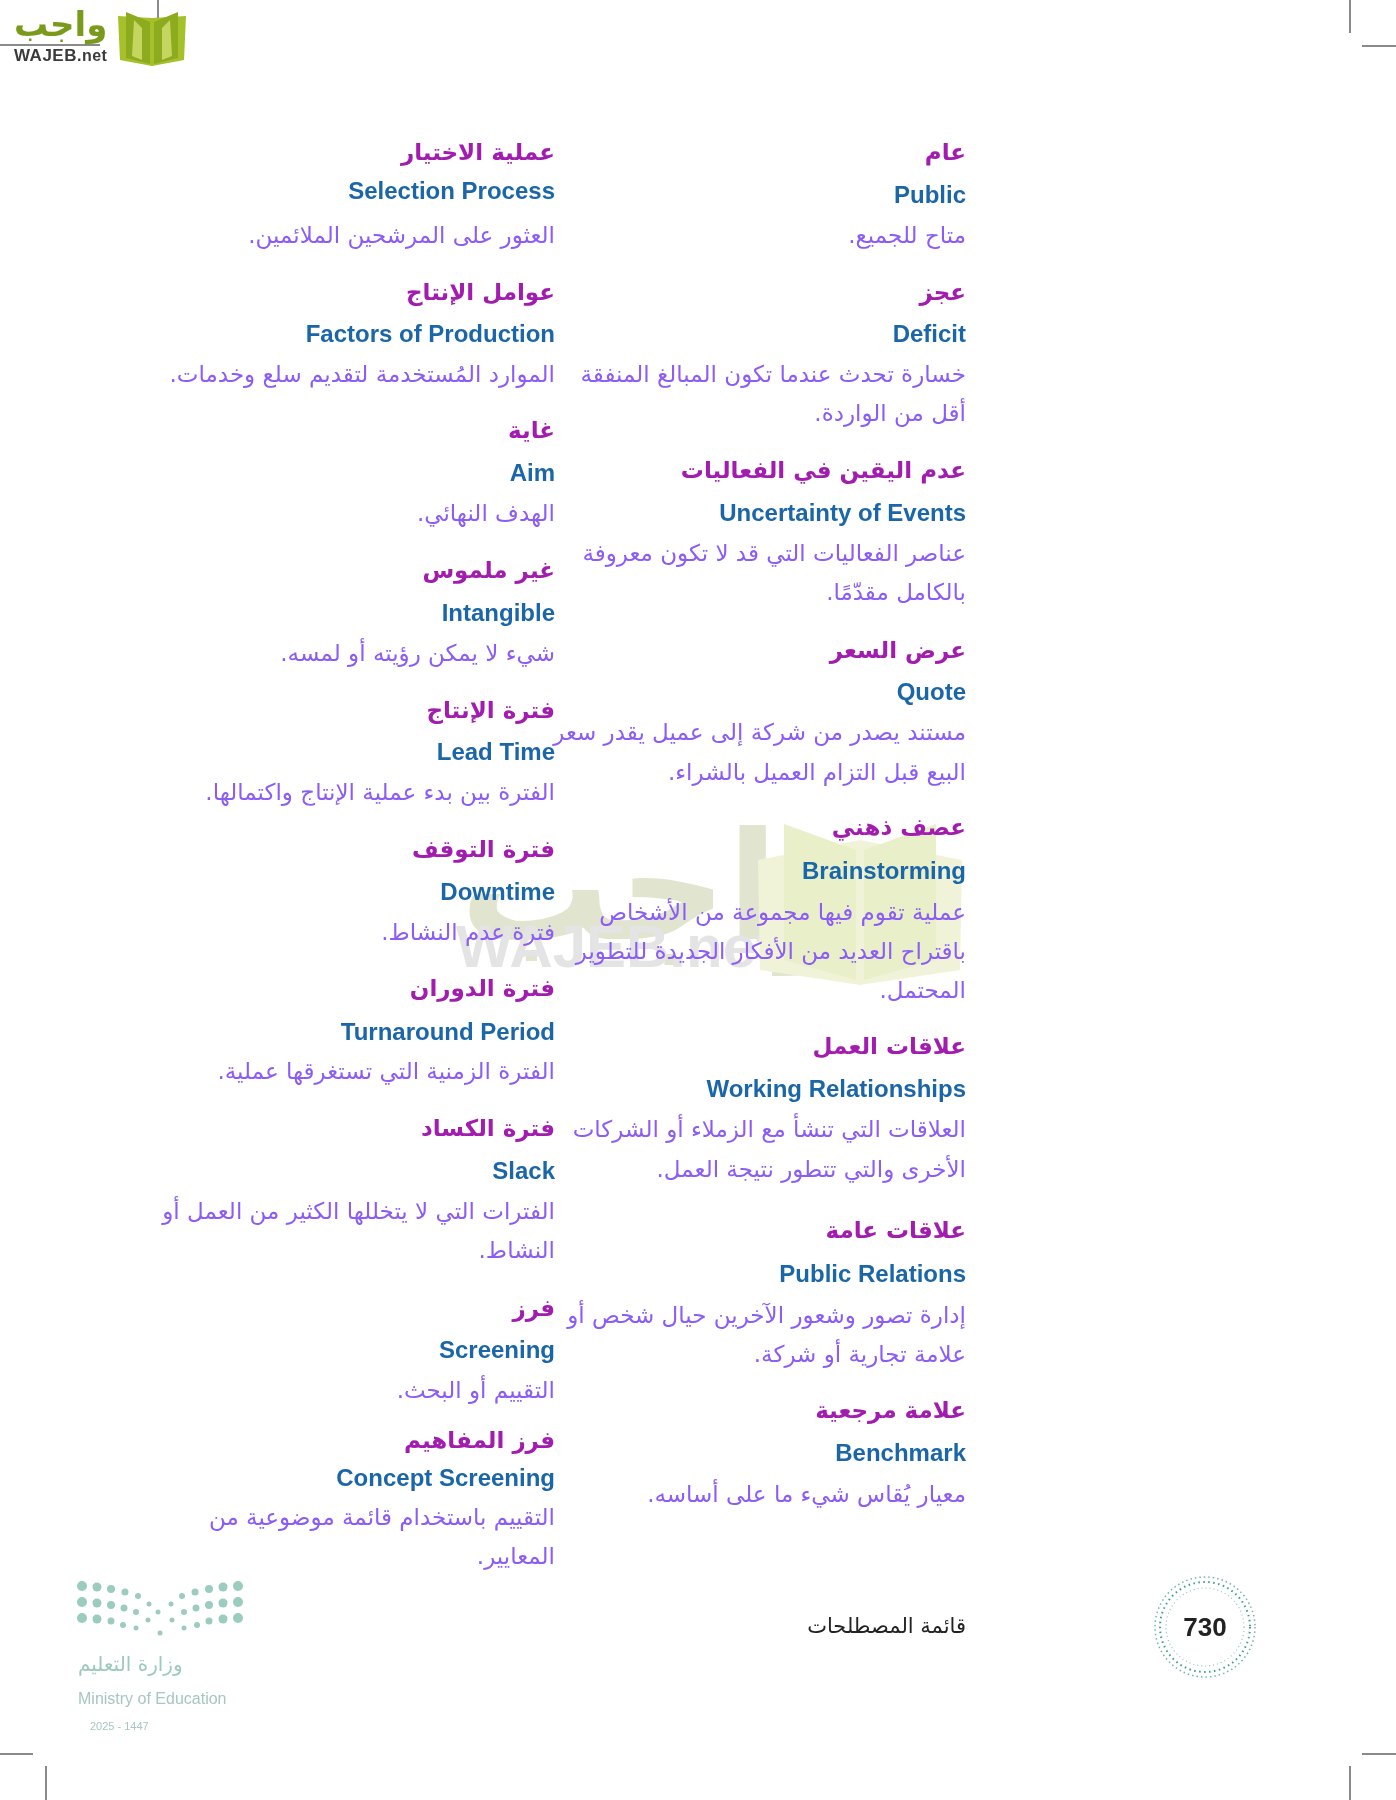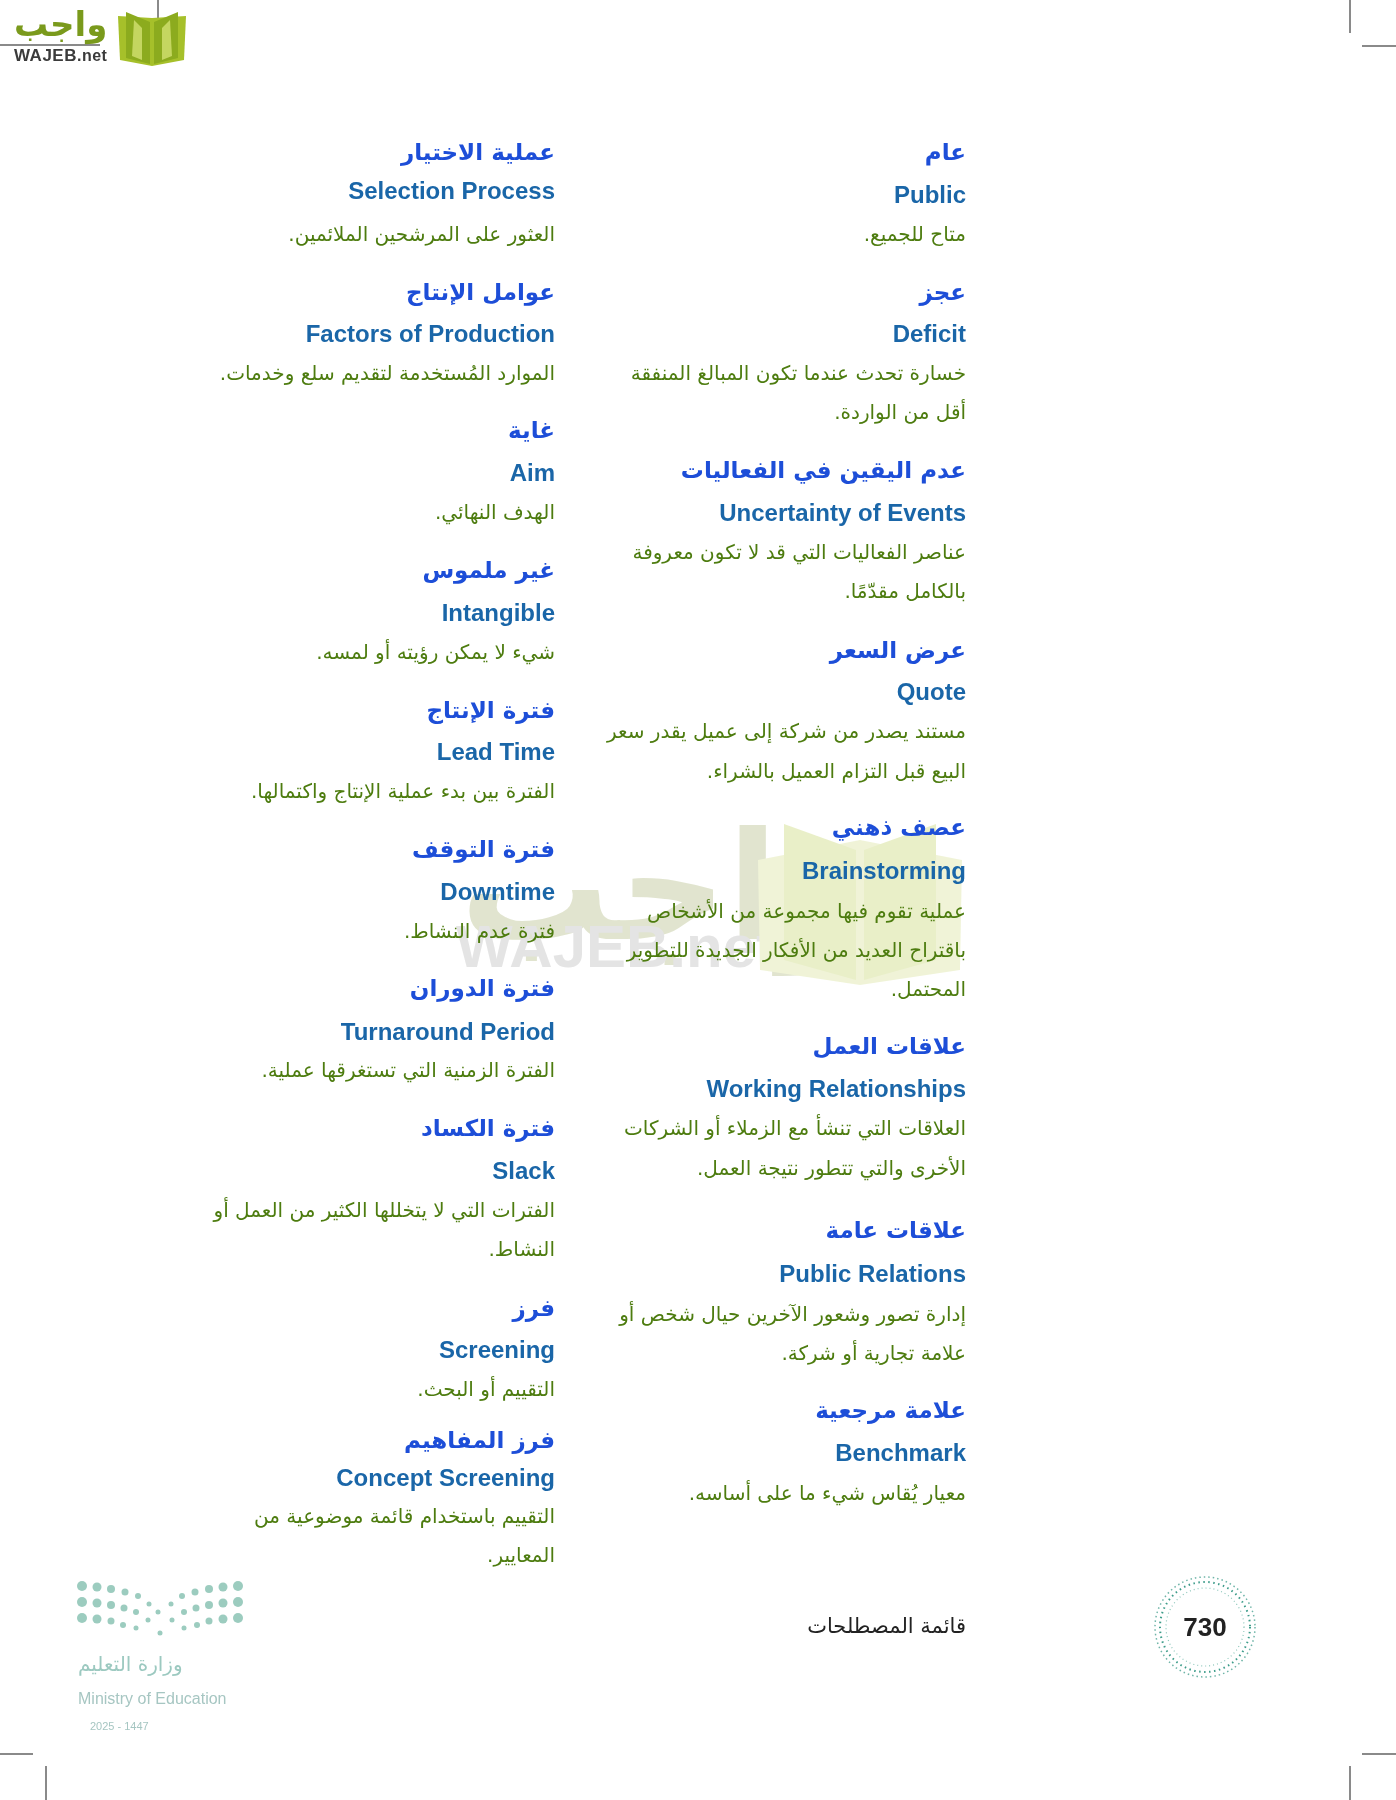--- a/index.html
+++ b/index.html
@@ -10,23 +10,23 @@
   }
   .crop { position: absolute; background: #8a8a8a; }
   .logo { position: absolute; left: 8px; top: 4px; width: 184px; height: 64px; }
   .logo .ar { position: absolute; left: 6px; top: 0px; font-size: 34px; font-weight: bold; color: #7a9a1c; direction: rtl; }
   .logo .en { position: absolute; left: 6px; top: 42px; font-size: 17px; font-weight: bold; color: #3b3b3b; font-family: "Liberation Sans", sans-serif; letter-spacing: 0.5px; }
   .logo .en small { font-size: 16px; }
   .logo svg { position: absolute; left: 104px; top: 4px; }
 
   .col { position: absolute; direction: rtl; text-align: right; }
   .line { position: absolute; right: 0; white-space: nowrap; line-height: 1; }
-  .ar-term { font-size: 23px; font-weight: bold; color: #1d4ed8; }
+  .ar-term { font-size: 23px; font-weight: bold; color: #a21caf; }
   .en-term { font-family: "Liberation Sans", sans-serif; font-size: 24px; font-weight: bold; color: #1a66a8; direction: ltr; }
-  .def { font-size: 20px; color: #4d7c0f; }
+  .def { font-size: 23px; color: #8b5cf6; }
 
   .watermark { position: absolute; left: 440px; top: 800px; width: 560px; height: 220px; pointer-events: none; opacity: 0.55; }
   .watermark .wm-ar { position: absolute; left: 20px; top: 0; font-size: 150px; font-weight: bold; color: #c9cfa8; direction: rtl; font-family: "DejaVu Sans", sans-serif; }
   .watermark .wm-en { position: absolute; left: 16px; top: 112px; font-size: 60px; font-weight: bold; color: #cfcfcf; font-family: "Liberation Sans", sans-serif; }
 
   .footer-title { position: absolute; right: 430px; top: 1614px; font-size: 21px; color: #222; direction: rtl; }
   .page-badge { position: absolute; left: 1152px; top: 1574px; width: 106px; height: 106px; }
   .page-num { position: absolute; left: 0; top: 0; width: 106px; height: 106px; display: flex; align-items: center; justify-content: center; font-family: "Liberation Sans", sans-serif; font-weight: bold; font-size: 26px; color: #222; }
 
   .moe { position: absolute; left: 70px; top: 1578px; width: 190px; height: 150px; }

